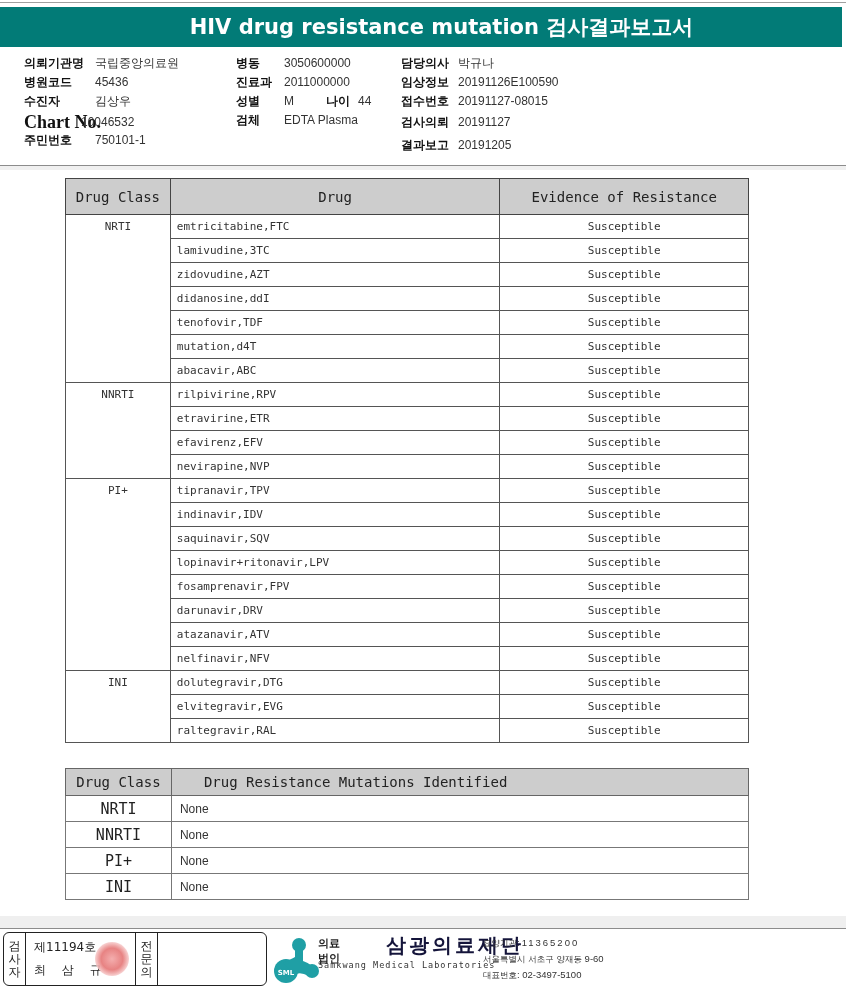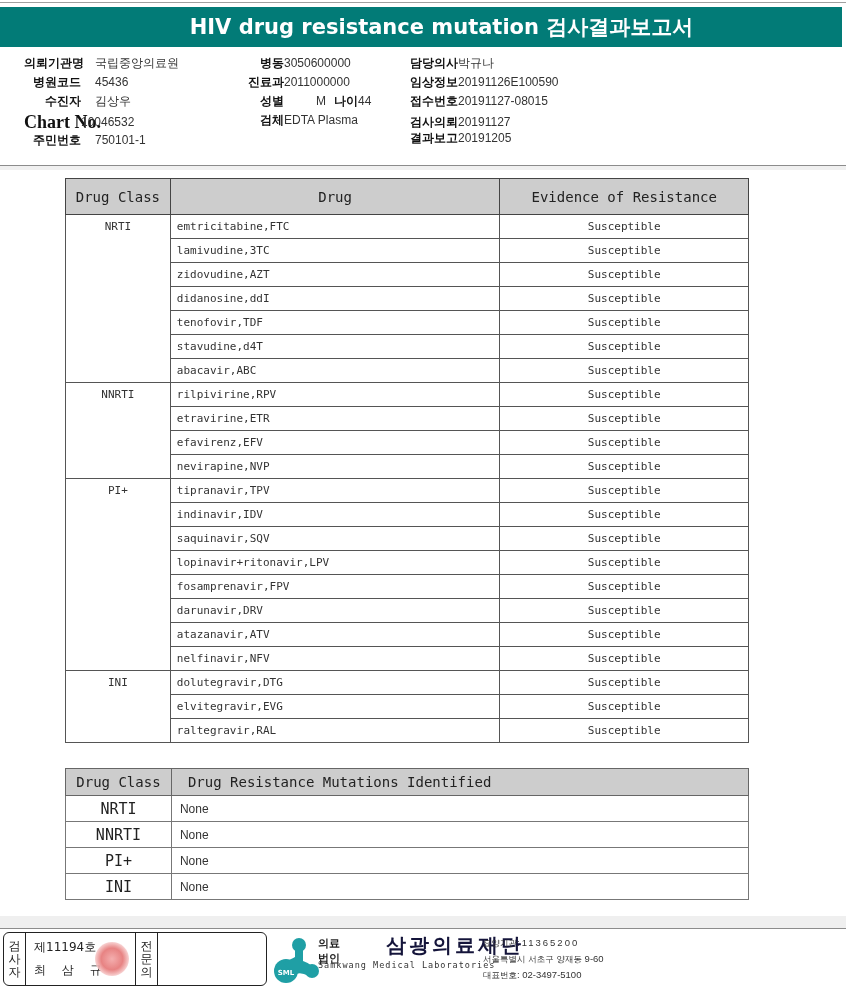--- a/index.html
+++ b/index.html
@@ -9,41 +9,41 @@
   .top-rule { position: absolute; left: 0; top: 0; width: 846px; height: 3px; background: #fff; border-bottom: 1px solid #a0a0a0; }
   .title-bar {
     position: absolute; left: 0; top: 7px; width: 846px; height: 40px;
     background: #027b77; color: #ffffff;
     display: flex; align-items: center; justify-content: center;
     font-family: "DejaVu Sans", sans-serif; font-size: 21px; font-weight: bold;
     border-right: 4px solid #fff;
     padding-left: 41px;
   }
 
-  .info { position: absolute; left: 0; top: 54px; width: 846px; height: 100px; font-size: 12px; text-align: right; }
+  .info { position: absolute; left: 0; top: 54px; width: 846px; height: 100px; font-size: 12px; }
   .info .row { position: absolute; display: flex; align-items: center; height: 16px; white-space: nowrap; }
   .info .lbl { font-weight: bold; color: #111; font-size: 12px; }
   .info .val { font-family: "Liberation Sans", sans-serif; color: #333; font-size: 12px; }
 
   .hr1 { position: absolute; left: 0; top: 165px; width: 846px; height: 1px; background: #8c8c8c; }
   .band1 { position: absolute; left: 0; top: 166px; width: 846px; height: 4px; background: #f0f0f0; }
 
   table { border-collapse: collapse; position: absolute; }
   .t1 { left: 65px; top: 178px; width: 684px; font-family: "DejaVu Sans Mono", monospace; }
   .t1 th { background: #cdcdcd; height: 36px; font-weight: normal; font-size: 14px; color: #222; border: 1px solid #444; }
   .t1 td { height: 24px; font-size: 11px; color: #333; border: 1px solid #555; padding: 0; }
   .t1 td.cls { text-align: center; vertical-align: top; padding-top: 5px; }
   .t1 td.drug { padding-left: 6px; }
   .t1 td.ev { text-align: center; }
   .t1 col.c1 { width: 105px; } .t1 col.c2 { width: 330px; } .t1 col.c3 { width: 249px; }
 
   .t2 { left: 65px; top: 768px; width: 684px; font-family: "DejaVu Sans Mono", monospace; }
   .t2 th { background: #cdcdcd; height: 27px; font-weight: normal; font-size: 14px; color: #222; border: 1px solid #666; text-align: left; }
   .t2 th.h1 { text-align: center; }
-  .t2 th.h2 { padding-left: 16px; }
+  .t2 th.h2 { padding-left: 32px; }
   .t2 td { height: 26px; border: 1px solid #777; font-size: 12px; color: #333; }
   .t2 td.cls { text-align: center; font-size: 15px; color: #222; }
   .t2 td.mut { padding-left: 8px; font-family: "Liberation Sans", sans-serif; }
   .t2 col.c1 { width: 106px; } .t2 col.c2 { width: 578px; }
 
   .band2 { position: absolute; left: 0; top: 916px; width: 846px; height: 13px; background: #efefef; border-bottom: 1px solid #8c8c8c; }
 
   .sign-box {
     position: absolute; left: 3px; top: 932px; width: 264px; height: 54px;
     border: 1px solid #222; border-radius: 6px; display: flex; background: #fff;
@@ -122,21 +122,21 @@
     <span class="val">20191126E100590</span>
   </div>
   <div class="row" style="left:401px;top:39px">
     <span class="lbl" style="width:57px">접수번호</span>
     <span class="val">20191127-08015</span>
   </div>
   <div class="row" style="left:401px;top:60px">
     <span class="lbl" style="width:57px">검사의뢰</span>
     <span class="val">20191127</span>
   </div>
-  <div class="row" style="left:401px;top:76px">
+  <div class="row" style="left:401px;top:83px">
     <span class="lbl" style="width:57px">결과보고</span>
     <span class="val">20191205</span>
   </div>
 </div>
 
 <div class="hr1"></div>
 <div class="band1"></div>
 
 <table class="t1">
   <colgroup>
@@ -167,21 +167,21 @@
       </tr>
       <tr>
         <td class="drug">didanosine,ddI</td>
         <td class="ev">Susceptible</td>
       </tr>
       <tr>
         <td class="drug">tenofovir,TDF</td>
         <td class="ev">Susceptible</td>
       </tr>
       <tr>
-        <td class="drug">stavudine,d4T</td>
+        <td class="drug">mutation,d4T</td>
         <td class="ev">Susceptible</td>
       </tr>
       <tr>
         <td class="drug">abacavir,ABC</td>
         <td class="ev">Susceptible</td>
       </tr>
       <tr>
         <td class="cls" rowspan="4">NNRTI</td>
         <td class="drug">rilpivirine,RPV</td>
         <td class="ev">Susceptible</td>

